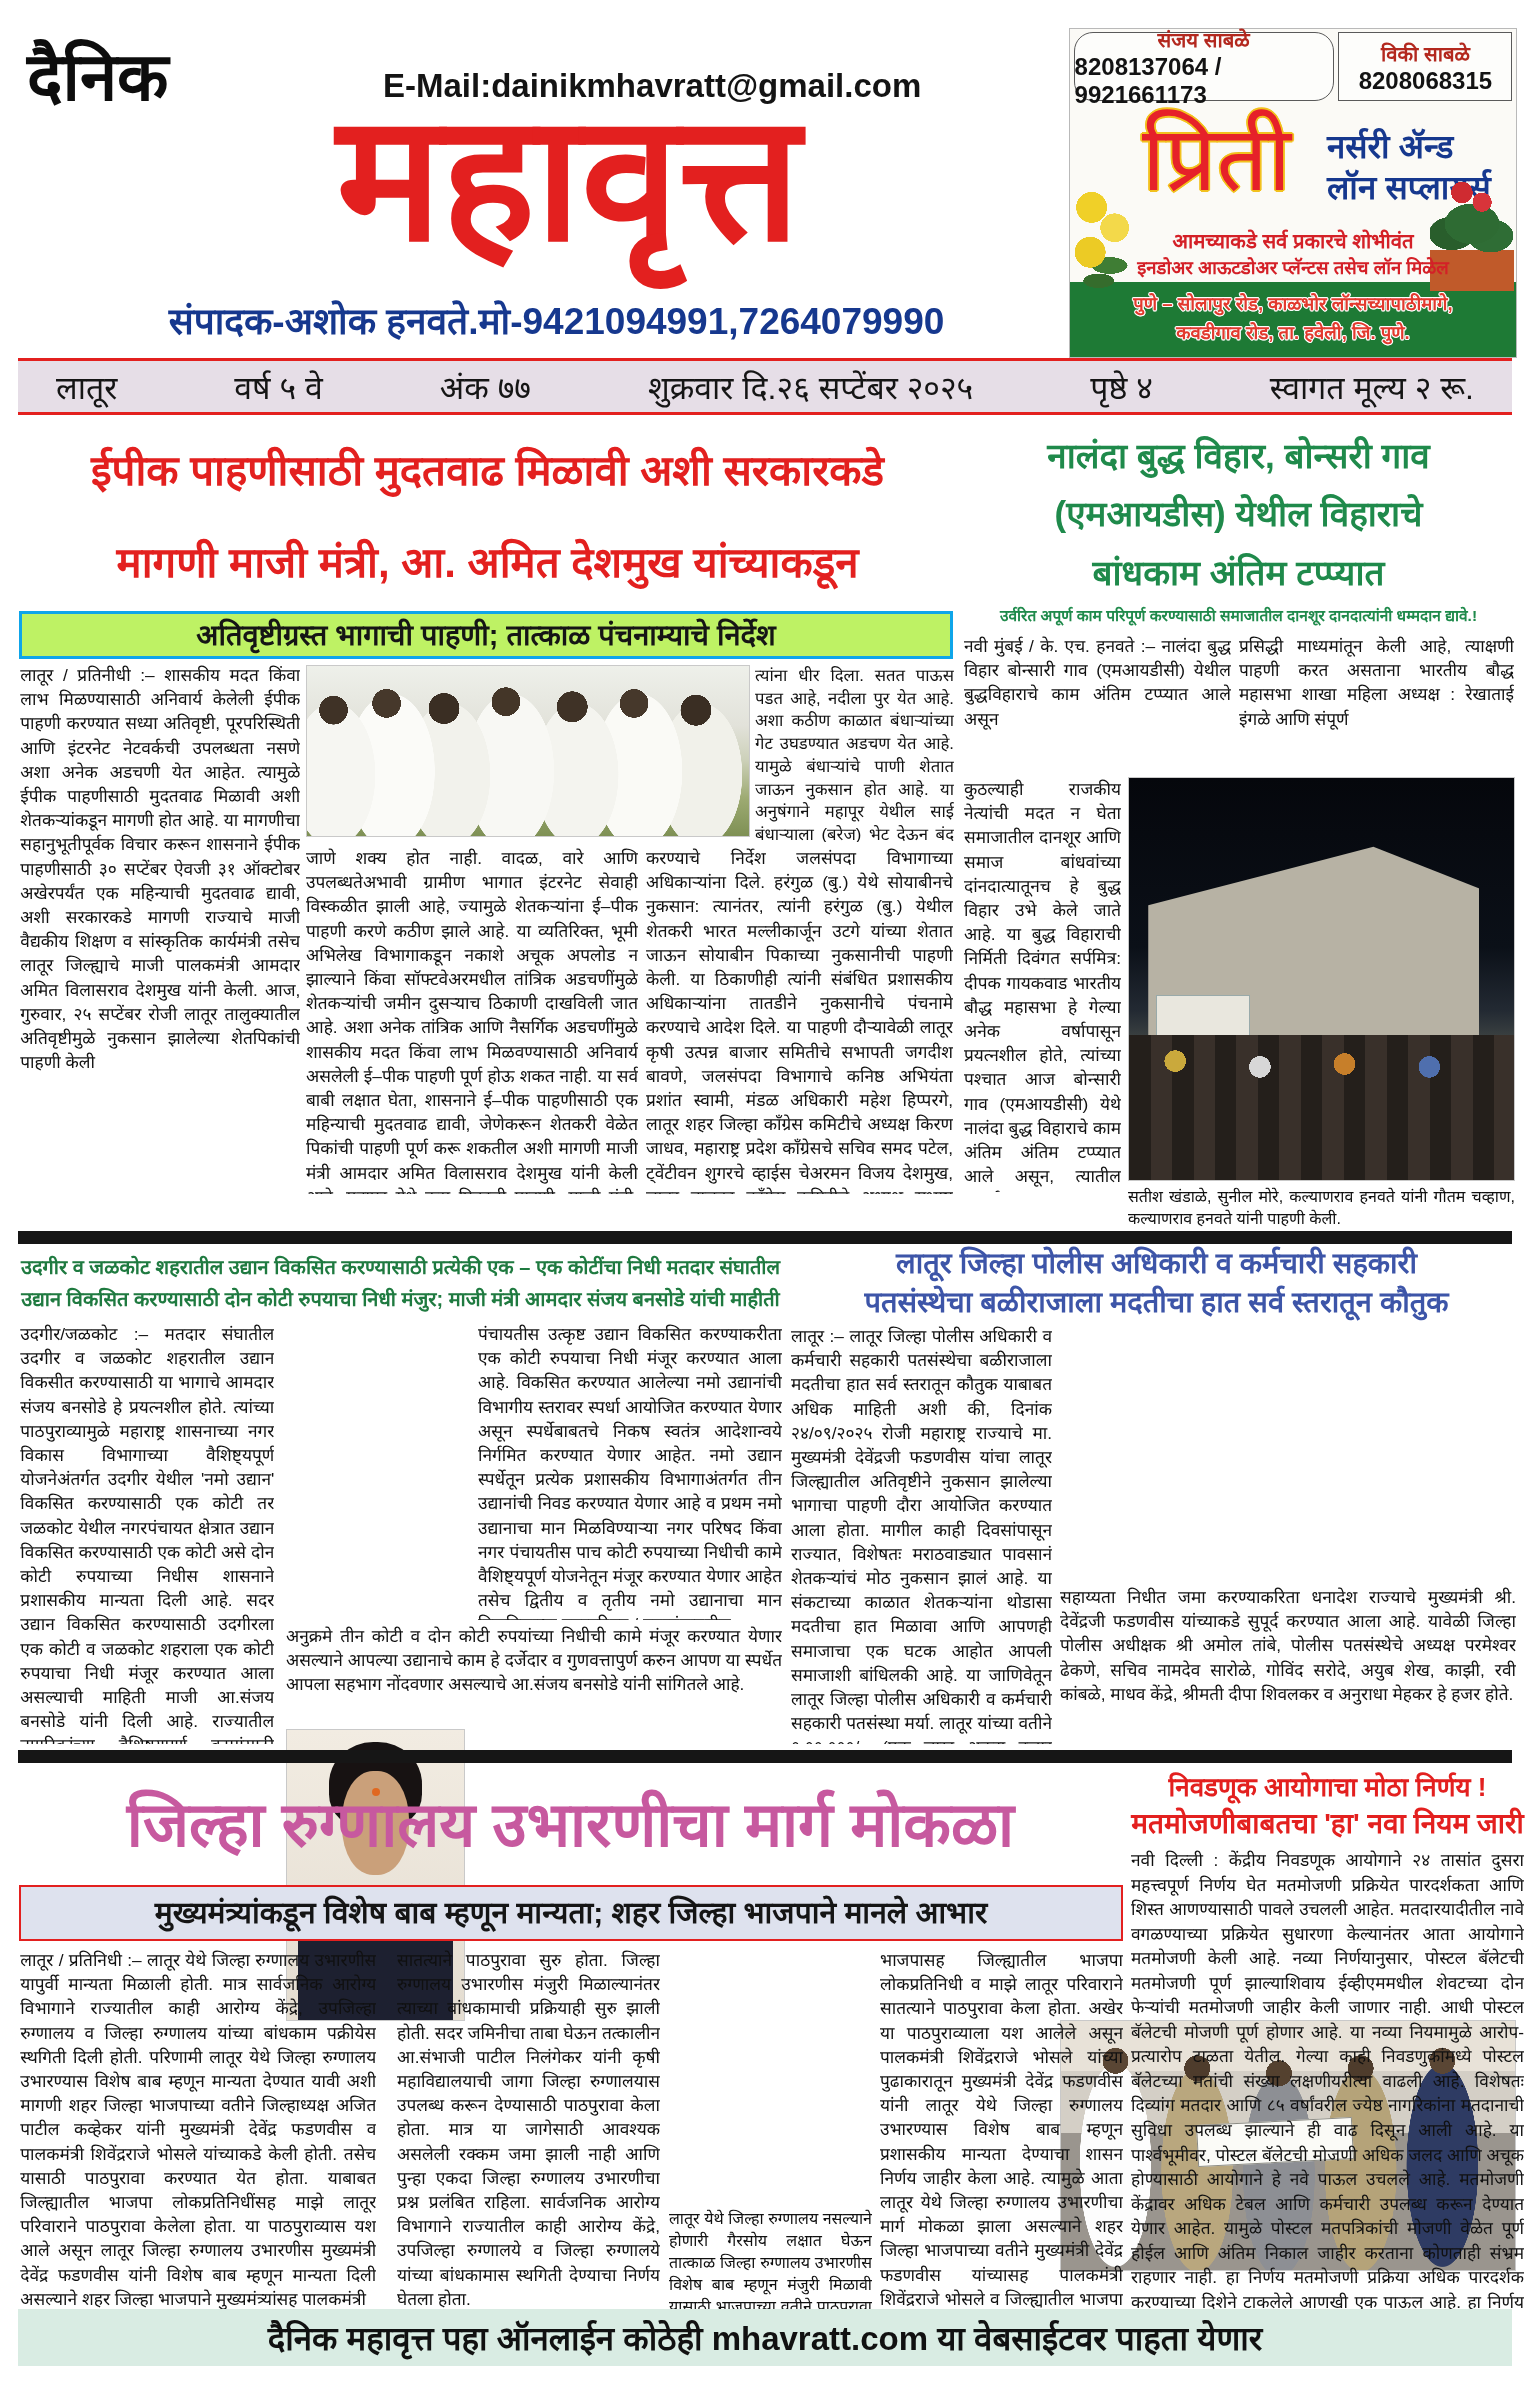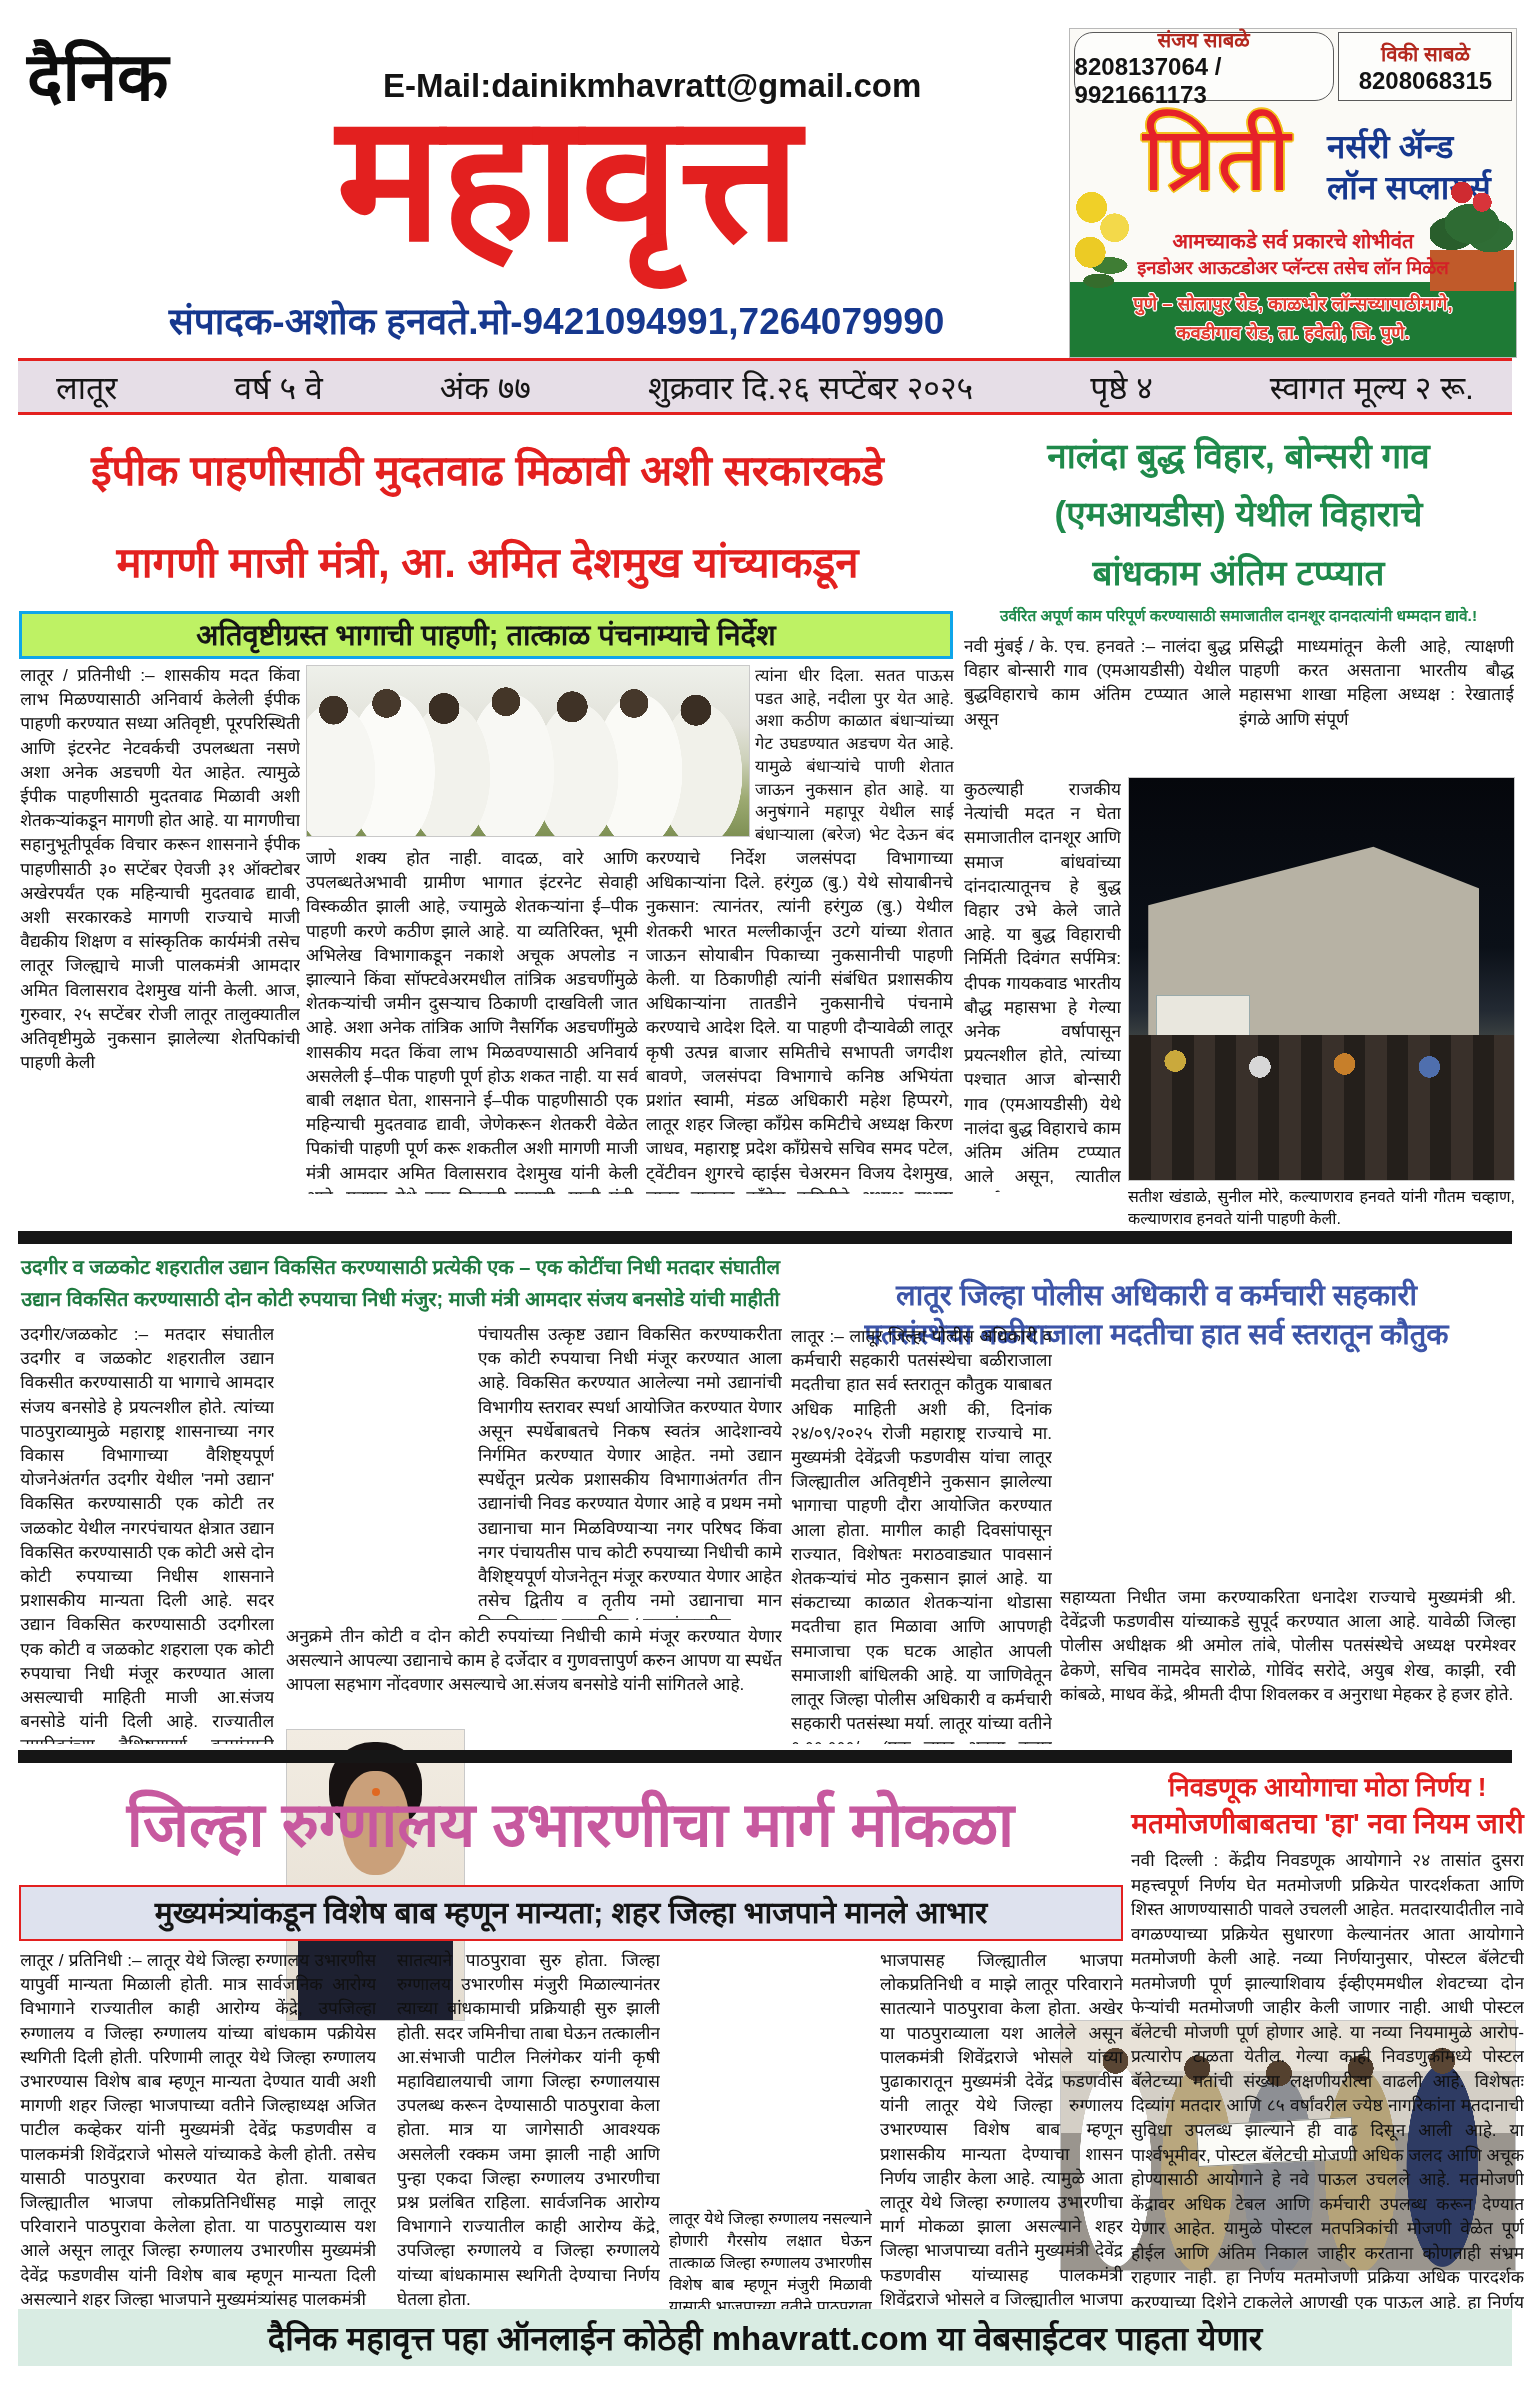--- a/index.html
+++ b/index.html
@@ -43,21 +43,21 @@
      radial-gradient(ellipse 23px 16.7px at 72% 54%,#2f6d35 99%,transparent),
      linear-gradient(180deg,transparent 0 66%,#c05a2a 66% 100%);}
   
   .datebar{border-top:3.6px solid #e3201f;border-bottom:3.6px solid #e3201f;background:#e6dee7;
     display:flex;align-items:center;justify-content:space-between;padding:0 38px;}
   .datebar span{font-size:32px;font-weight:400;color:#151515;}
   
   .hl-red{font-weight:800;color:#e3201f;}
   .hl-green{font-weight:800;color:#1f8a4b;}
   .hl-green2{font-weight:800;color:#1f7a40;}
-  .hl-blue{font-weight:800;color:#3d55a8;margin-top:32px;}
+  .hl-blue{font-weight:800;color:#3d55a8;}
   .hl-pink{font-weight:800;color:#c7599f;}
   .subhead-cream{background:#bef264;border:3px solid #0ea5e9;font-weight:800;color:#151515;text-align:center;}
   .subhead-gray{background:#dee2ee;border:2.4px solid #e3201f;font-weight:800;color:#151515;text-align:center;}
   .rule{background:#161616;}
   .body29{font-size:17.3px;line-height:1.40;}
   .body27{font-size:16px;line-height:1.38;}
   
   .photo{overflow:hidden;border:0.6px solid #c9c9c9;}
   .ph-field{background:
      radial-gradient(circle 14.4px at 6% 26%,#3f3226 99%,transparent),

